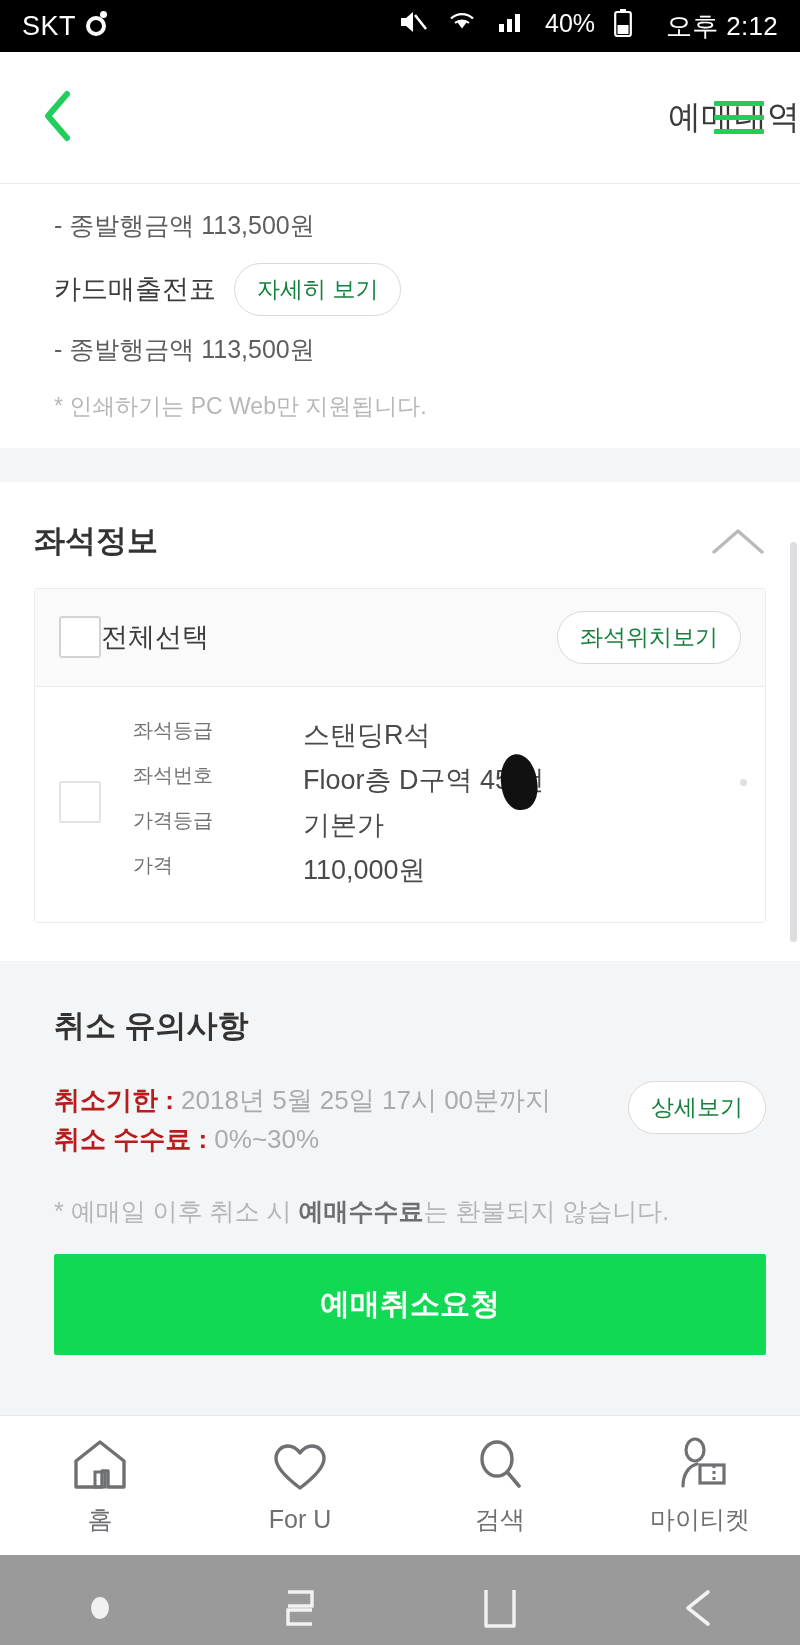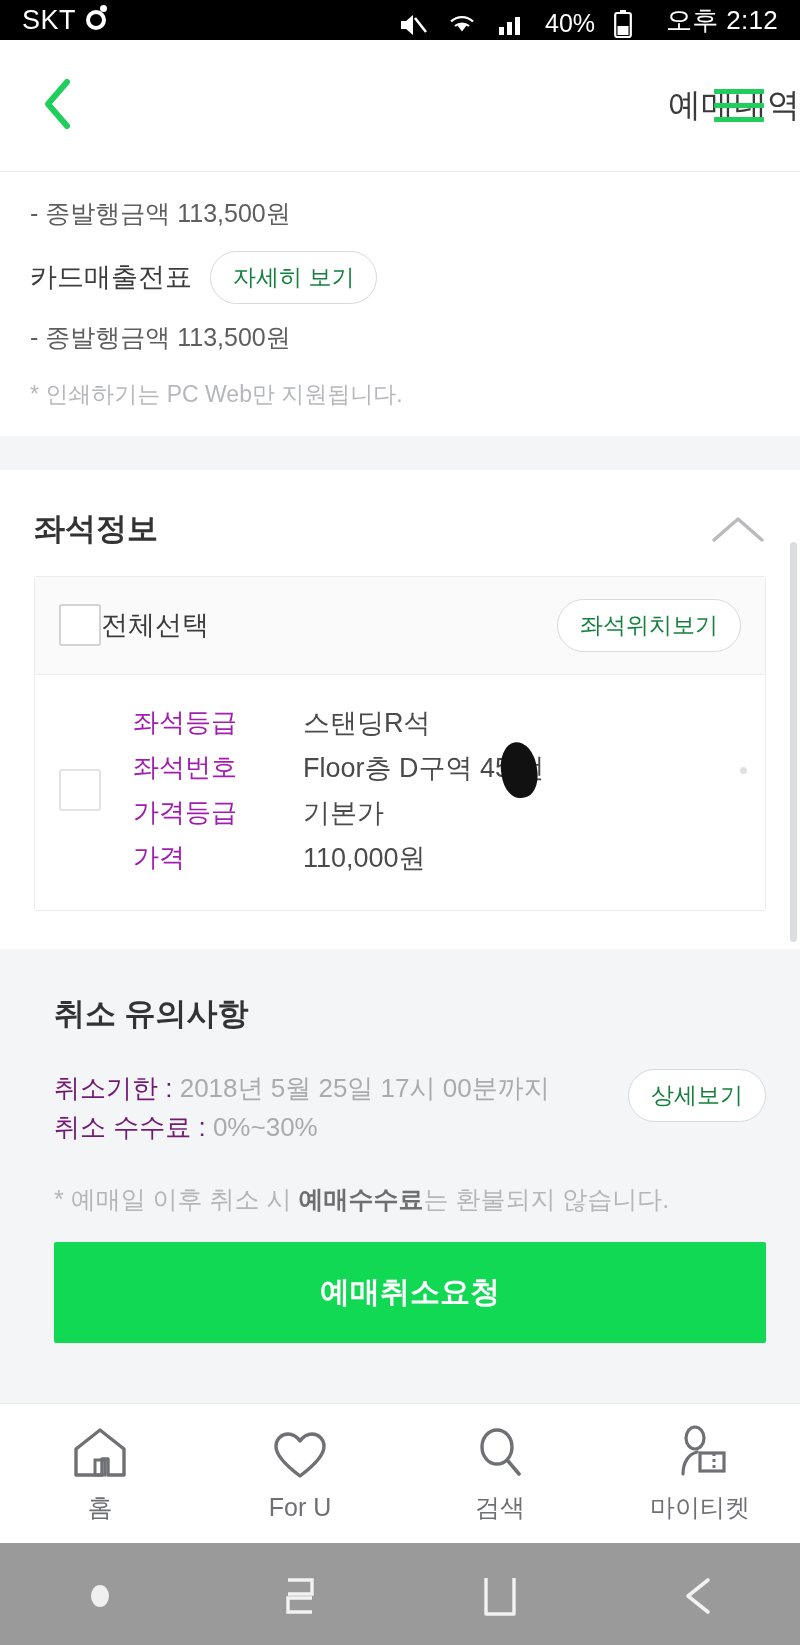--- a/index.html
+++ b/index.html
@@ -6,53 +6,53 @@
   html, body {
     width:800px; height:1645px;
     font-family:"Liberation Sans", sans-serif;
     background:#ffffff;
     overflow:hidden;
   }
   #screen { position:relative; width:800px; height:1645px; background:#f4f5f6; }
 
   
   .statusbar {
-    height:40px; background:#000; color:#fff;
+    height:52px; background:#000; color:#fff;
     display:flex; align-items:center; justify-content:space-between;
     padding:0 22px;
   }
   .sb-left { display:flex; align-items:center; gap:10px; }
   .sb-carrier { font-size:27px; letter-spacing:0.5px; }
   .sb-logo {
     width:20px; height:20px; border:4px solid #fff; border-radius:50%;
     position:relative;
   }
   .sb-logo::after{
     content:""; position:absolute; width:7px; height:7px; border-radius:50%;
     background:#fff; top:-9px; right:-5px;
   }
-  .sb-right { display:flex; align-items:flex-end; gap:19px; font-size:25px; }
+  .sb-right { display:flex; align-items:flex-start; gap:19px; font-size:25px; }
   .sb-right svg { display:block; }
   .sb-batt-pct { font-size:25px; }
   .sb-time { font-size:26px; letter-spacing:0.3px;margin-left:15px; }
 
   
   .appbar {
     height:132px; background:#fff; position:relative;
     display:flex; align-items:center; justify-content:flex-end;
     border-bottom:1px solid #e9eaec;
   }
   .appbar-title { font-size:33px; color:#3a3a3a; font-weight:500; }
   .back-btn { position:absolute; left:26px; top:0; bottom:0; display:flex; align-items:center; padding:0 14px; }
   .menu-btn { position:absolute; right:30px; top:0; bottom:0; display:flex; flex-direction:column; justify-content:center; gap:9px; padding:0 6px; }
   .menu-btn i { display:block; width:50px; height:5px; background:#21ce5c; border-radius:1px; }
 
   
   .card { background:#fff; }
-  .pay-block { padding:16px 30px 26px 30px; }
+  .pay-block { padding:16px 30px 26px 30px;margin-left:24px; }
   .pay-line { font-size:25px; color:#5e5e5e; line-height:1.55; padding:6px 0; }
   .pay-row { display:flex; align-items:center; gap:18px; padding:12px 0 8px 0; }
   .pay-row-label { font-size:27px; color:#3c3c3c; font-weight:500; }
   .pill {
     border:1px solid #d8d9db; border-radius:30px; background:#fff;
     font-size:23px; color:#15803d; padding:10px 22px; white-space:nowrap;
   }
   .note-gray { font-size:23px; color:#b6b7ba; padding-top:16px; }
 
   .gap { height:34px; background:#f4f5f6; }
@@ -74,40 +74,40 @@
     width:42px; height:42px; border:2px solid #d2d3d5; background:#fff; border-radius:3px;
     flex:none;
   }
   .chk.light { border-color:#e2e3e5; }
   .all-left { display:flex; align-items:center; }
   .all-label { font-size:27px; color:#3c3c3c; }
 
   .seat-item { display:flex; align-items:center; padding:30px 24px 34px 24px; background:#fff; position:relative; }
   .seat-chk-wrap { width:74px; display:flex; align-items:center; }
   .seat-table { display:grid; grid-template-columns:170px 1fr; row-gap:9px; }
-  .st-k { font-size:26px; color:#a21caf; }
+  .st-k { font-size:20px; color:#737373; }
   .st-v { font-size:27px; color:#4a4a4a; position:relative; }
   .redact {
     position:absolute; width:36px; height:56px; border-radius:50% 50% 45% 45%;
     background:#111; left:198px; top:-8px; transform:rotate(-8deg);
   }
   .mini-dot { position:absolute; right:18px; top:92px; width:7px; height:7px; border-radius:50%; background:#dfe0e2; }
 
   .scrollbar {
     position:absolute; right:3px; top:542px; width:7px; height:400px;
     background:#dcdde0; border-radius:4px;
   }
 
   
   .cancel-sec { background:#f4f5f6; padding:44px 34px 0 54px; }
   .cancel-title { font-size:31px; color:#333; font-weight:600; margin-bottom:34px; }
   .cancel-row { display:flex; align-items:flex-start; justify-content:space-between; gap:20px; }
   .cancel-lines { flex:1; }
   .cl { font-size:26px; line-height:1.5; }
-  .cl b { color:#701a75; font-weight:400; }
+  .cl b { color:#b91c1c; font-weight:700; }
   .cl span { color:#aaabae; }
   .cancel-note { font-size:25px; color:#b5b6b9; padding:36px 0 26px 0; }
   .cancel-note b { color:#6d6e71; font-weight:600; }
   .btn-cancel {
     display:block; width:100%; background:#12d954; color:#fff;
     font-size:30px; font-weight:600; text-align:center;
     padding:30px 0; border:none; border-radius:2px; cursor:pointer;
   }
   .after-btn { height:60px; background:#f4f5f6; }
 

